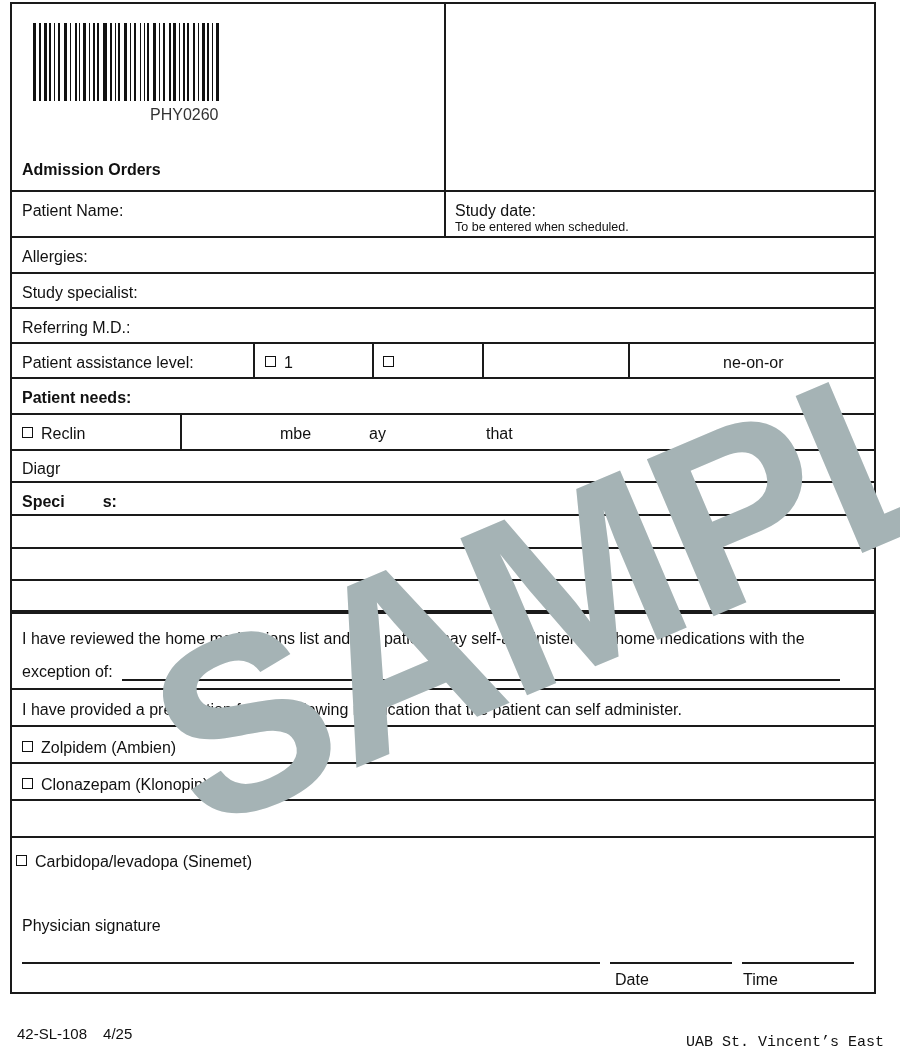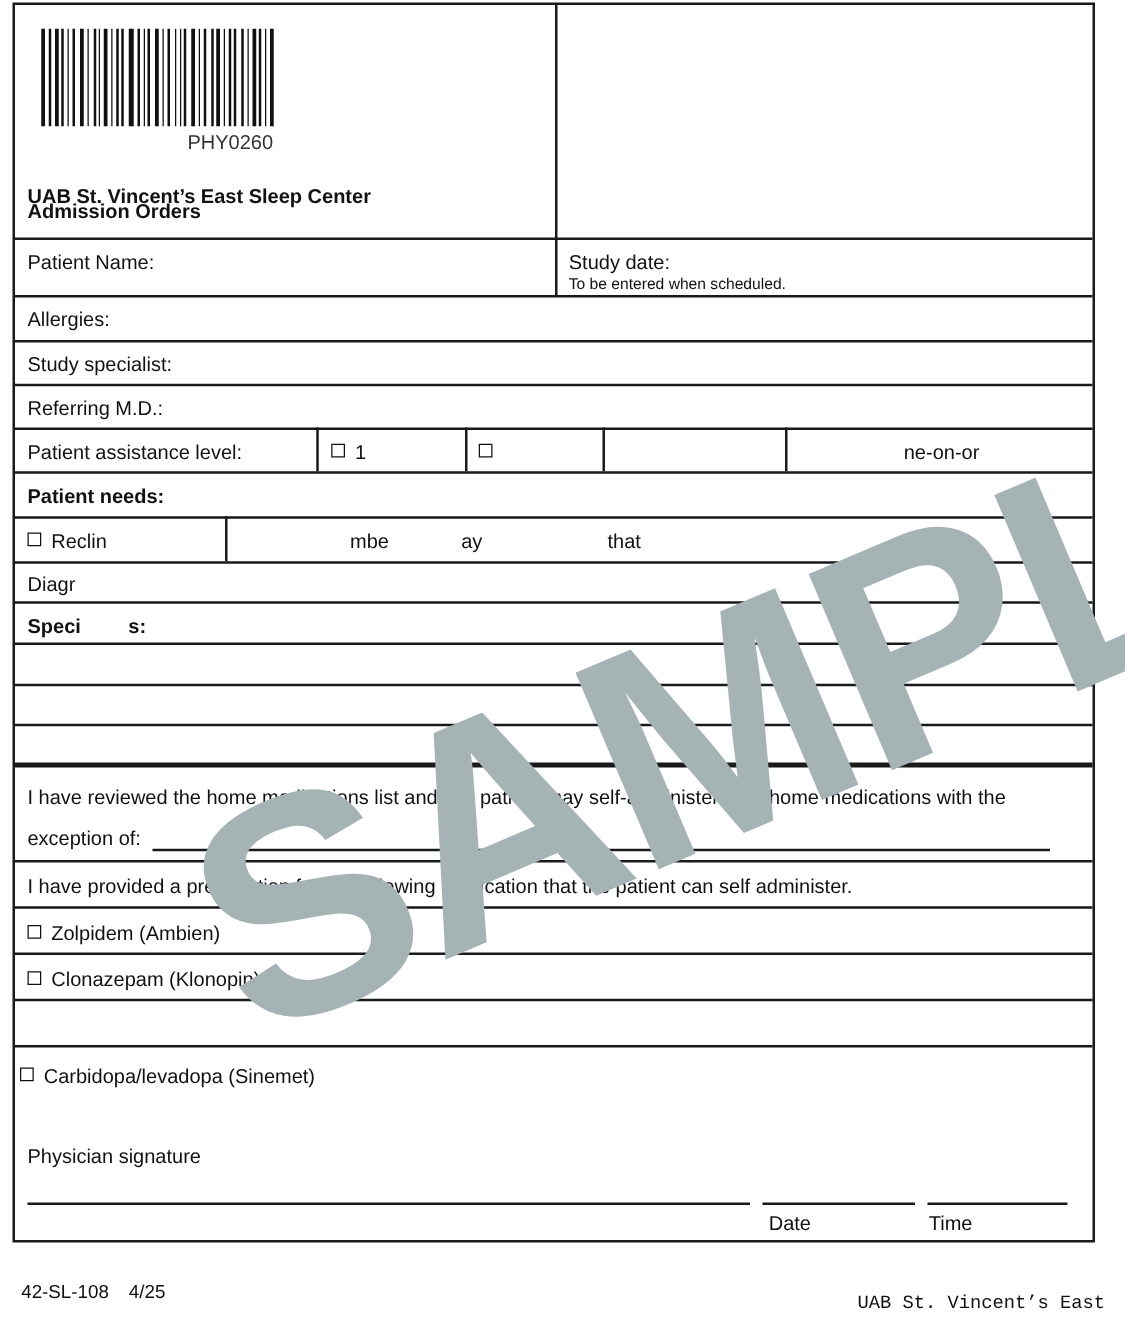--- a/index.html
+++ b/index.html
@@ -137,21 +137,20 @@
       <i style="width: 2px;"></i>
       <i style="width: 1px;"></i>
       <span style="width: 1px;"></span>
       <i style="width: 2px;"></i>
       <i style="width: 1px;"></i>
       <span style="width: 3px;"></span>
       <i style="width: 2px;"></i>
       <i style="width: 1px;"></i>
     </div>
   <div class="txt" style="left:138px; top:103px; font-size:16px; color:#333;">PHY0260</div>
-  <div class="txt bold" style="left:10px; top:146px;">UAB St. Vincent’s East Sleep Center</div>
   <div class="txt bold" style="left:10px; top:158px;">Admission Orders</div>
   <div class="vline" style="left:432px; top:0; height:232px;"></div>
 
   <div class="hline" style="top:186px;"></div>
   <div class="hline" style="top:232px;"></div>
   <div class="hline" style="top:268px;"></div>
   <div class="hline" style="top:303px;"></div>
   <div class="hline" style="top:338px;"></div>
   <div class="hline" style="top:373px;"></div>
   <div class="hline" style="top:409px;"></div>

